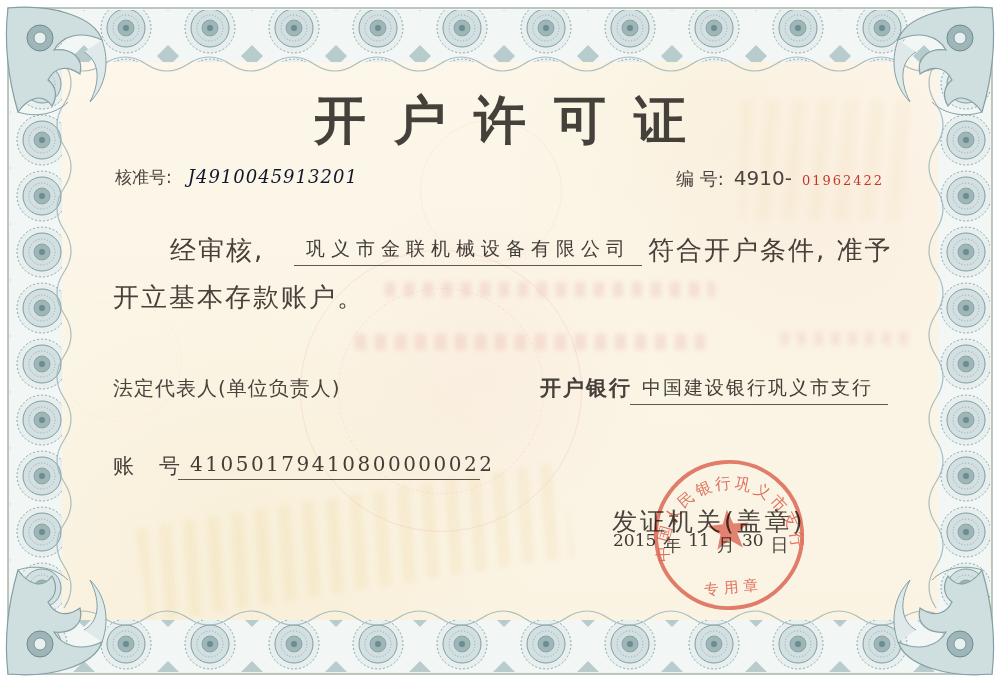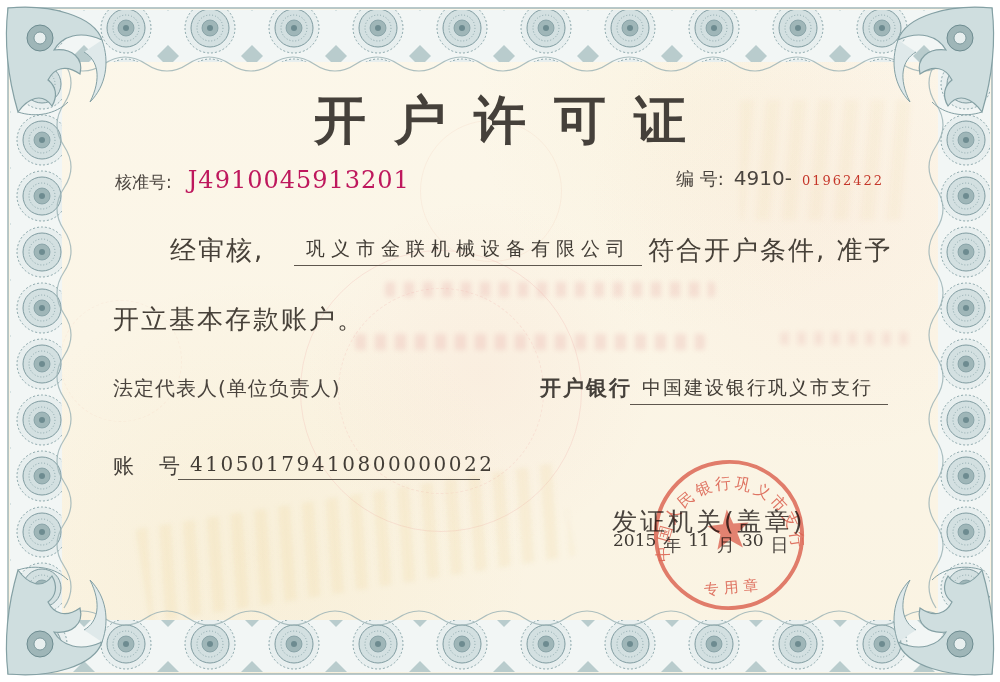--- a/index.html
+++ b/index.html
@@ -20,21 +20,21 @@
   .border-svg{position:absolute;left:0;top:0;pointer-events:none;}
   .abs{position:absolute;}
   .serif{font-family:"DejaVu Serif","Liberation Serif",serif;}
   .title{
     left:0;top:86px;width:100%;text-align:center;
     font-family:"DejaVu Serif","Liberation Serif",serif;font-weight:bold;
     font-size:52px;letter-spacing:28px;text-indent:28px;color:#45403a;
   }
   .row{display:flex;align-items:baseline;}
   .lbl{font-size:17px;color:#4a443e;}
-  .val{font-size:24px;color:#be185d;letter-spacing:1px;}
+  .val{font-size:18px;color:#0f172a;letter-spacing:1px;font-style:italic;}
   .serial-prefix{font-size:20px;margin-left:10px;color:#4a443e;}
   .serial-red{font-size:13px;color:#c5372a;letter-spacing:2px;margin-left:10px;font-weight:500;}
   .big{font-size:26px;color:#474139;letter-spacing:2px;}
   .fill{
     position:absolute;border-bottom:1.5px solid #5e574e;
     display:flex;align-items:flex-end;padding:0 0 3px 12px;box-sizing:border-box;
   }
   .fill-text{font-size:19px;color:#423d36;}
   .label-mid{font-size:20px;letter-spacing:1px;color:#4a443e;}
   .bank-label{font-size:21px;font-weight:600;letter-spacing:2px;color:#45403a;}
@@ -80,21 +80,21 @@
   </div>
 
   <div class="abs" style="left:0;top:233px;width:1000px;height:40px;">
     <span class="abs big" style="left:170px;top:0;">经审核,</span>
     <div class="fill" style="left:294px;top:2px;width:348px;height:31px;">
       <span class="fill-text" style="letter-spacing:6px;">巩义市金联机械设备有限公司</span>
     </div>
     <span class="abs big" style="left:648px;top:0;">符合开户条件, 准予</span>
   </div>
 
-  <div class="abs big" style="left:113px;top:302px;">开立基本存款账户。</div>
+  <div class="abs big" style="left:113px;top:280px;">开立基本存款账户。</div>
 
   <div class="abs" style="left:0;top:372px;width:1000px;height:40px;">
     <span class="abs label-mid" style="left:113px;top:3px;">法定代表人(单位负责人)</span>
     <span class="abs bank-label" style="left:540px;top:2px;">开户银行</span>
     <div class="fill" style="left:630px;top:2px;width:258px;height:31px;">
       <span class="fill-text" style="letter-spacing:2px;">中国建设银行巩义市支行</span>
     </div>
   </div>
 
   <div class="abs" style="left:0;top:448px;width:1000px;height:40px;">

